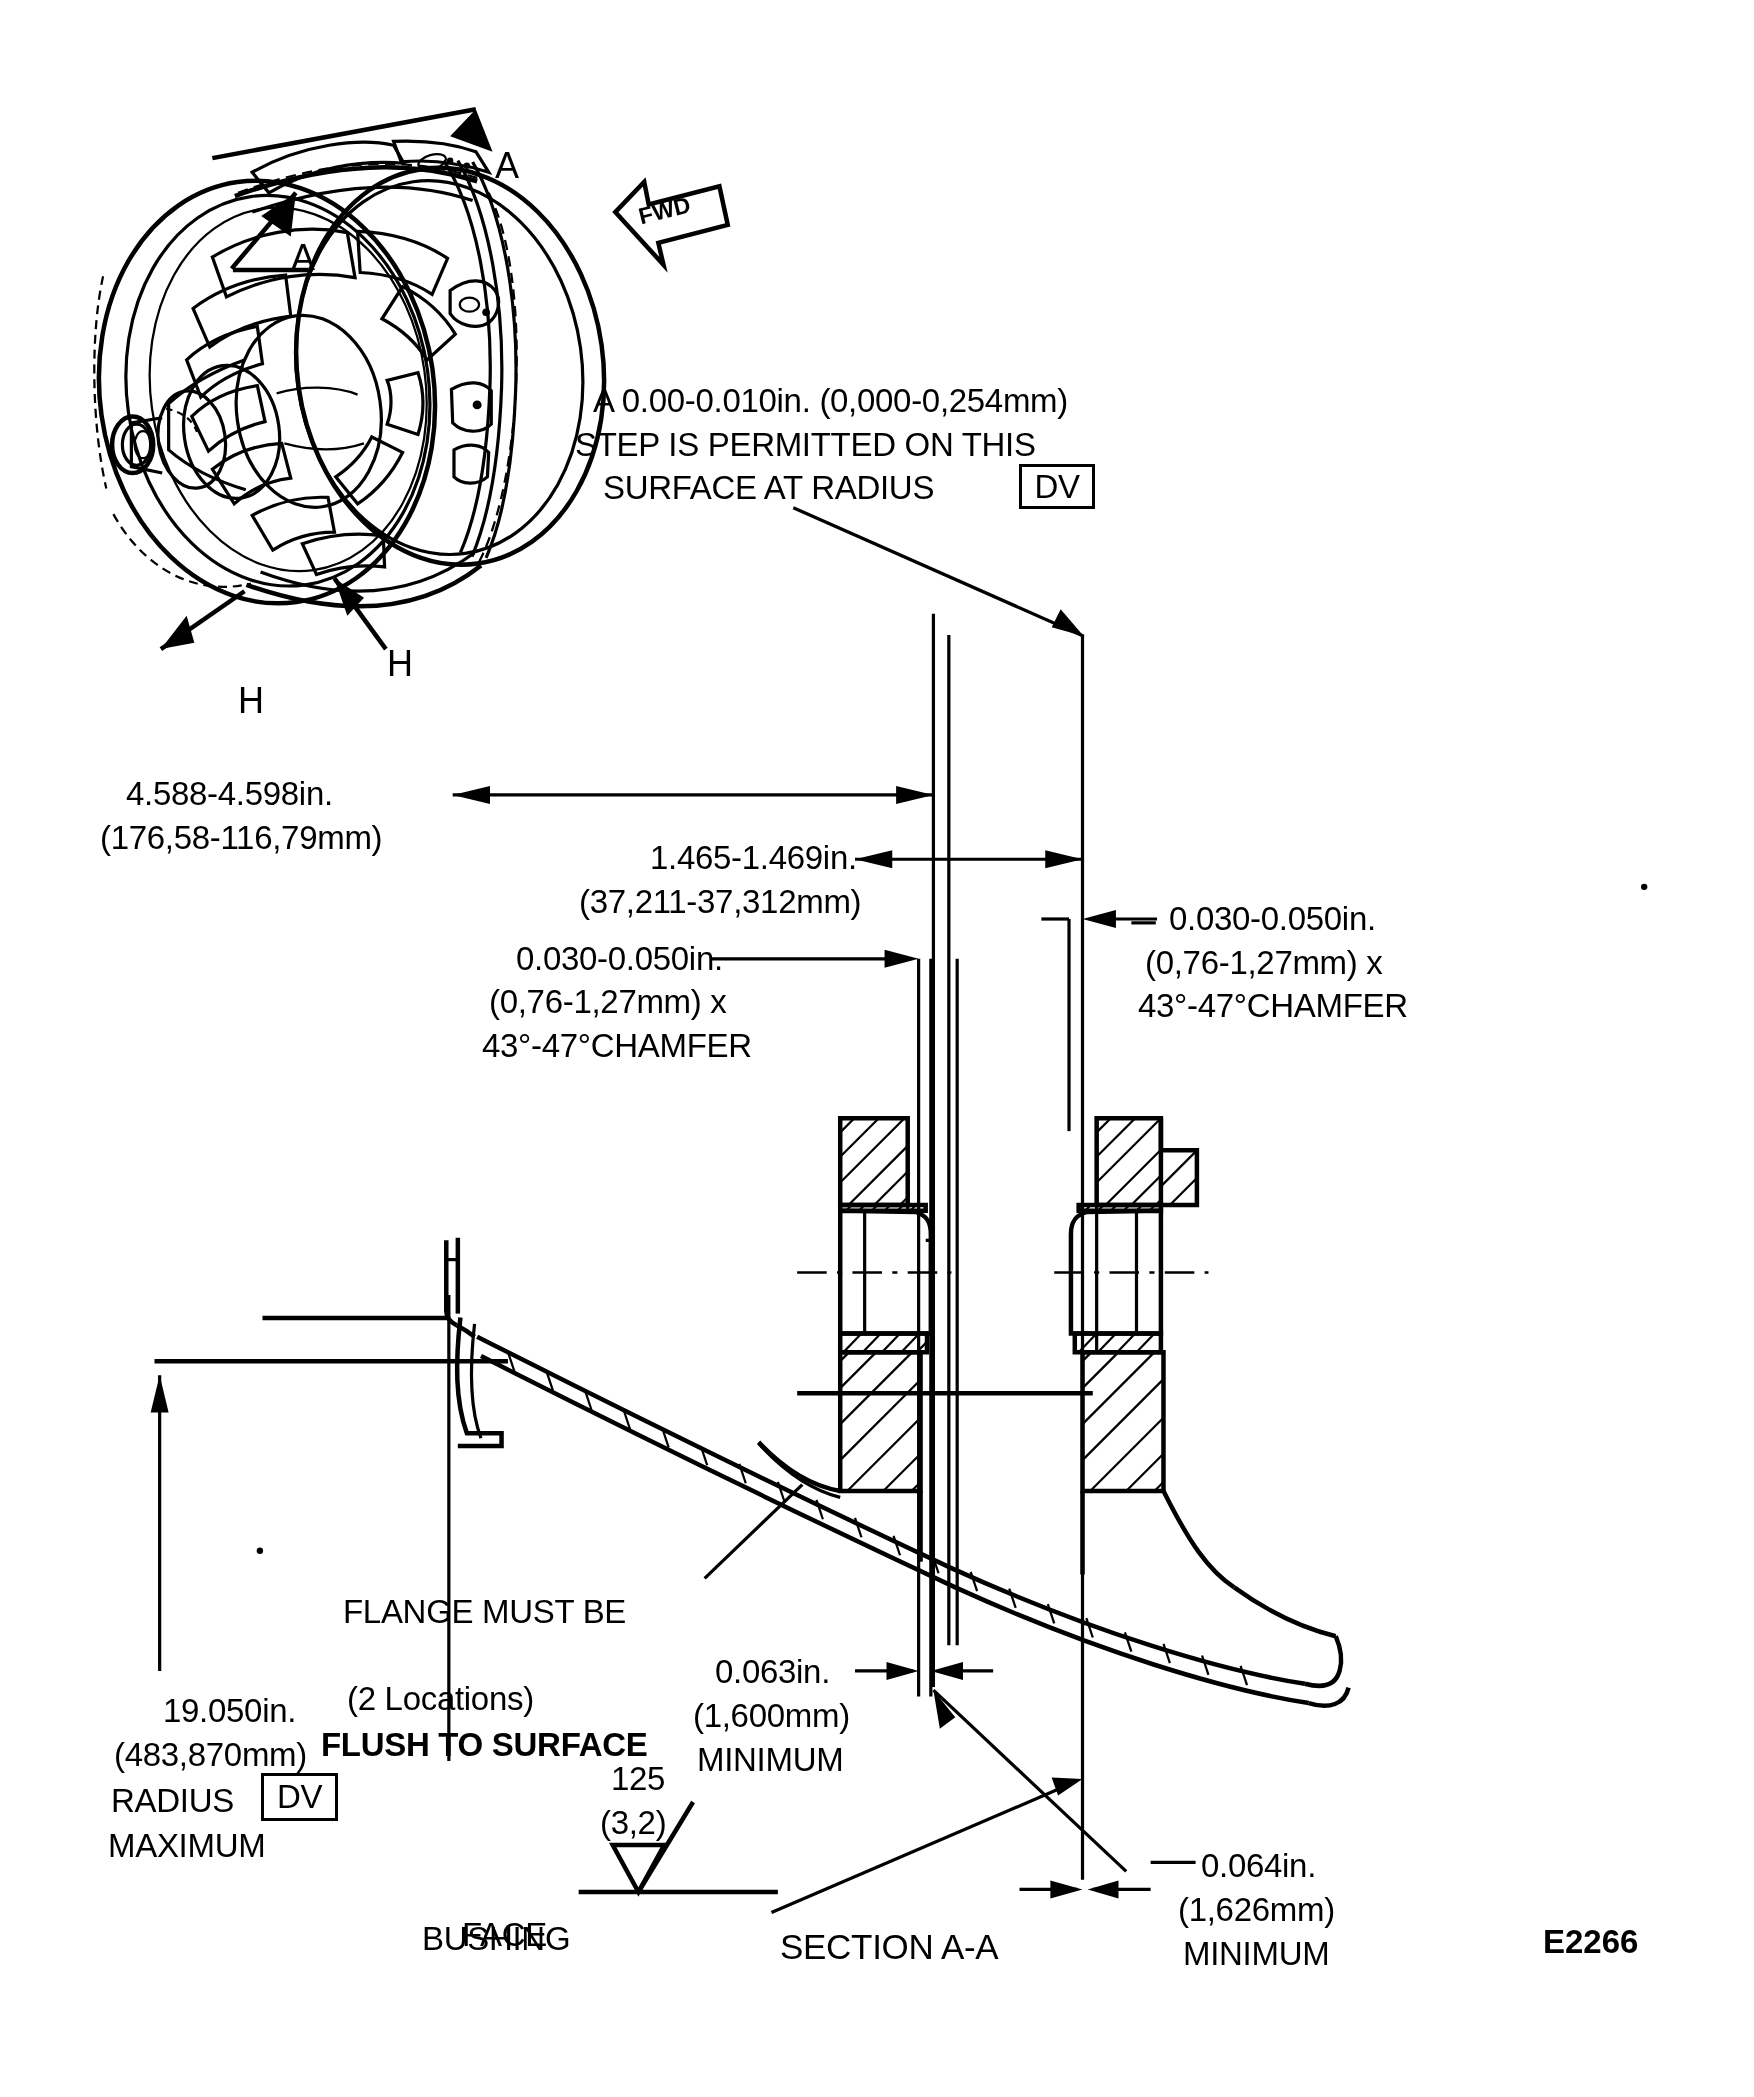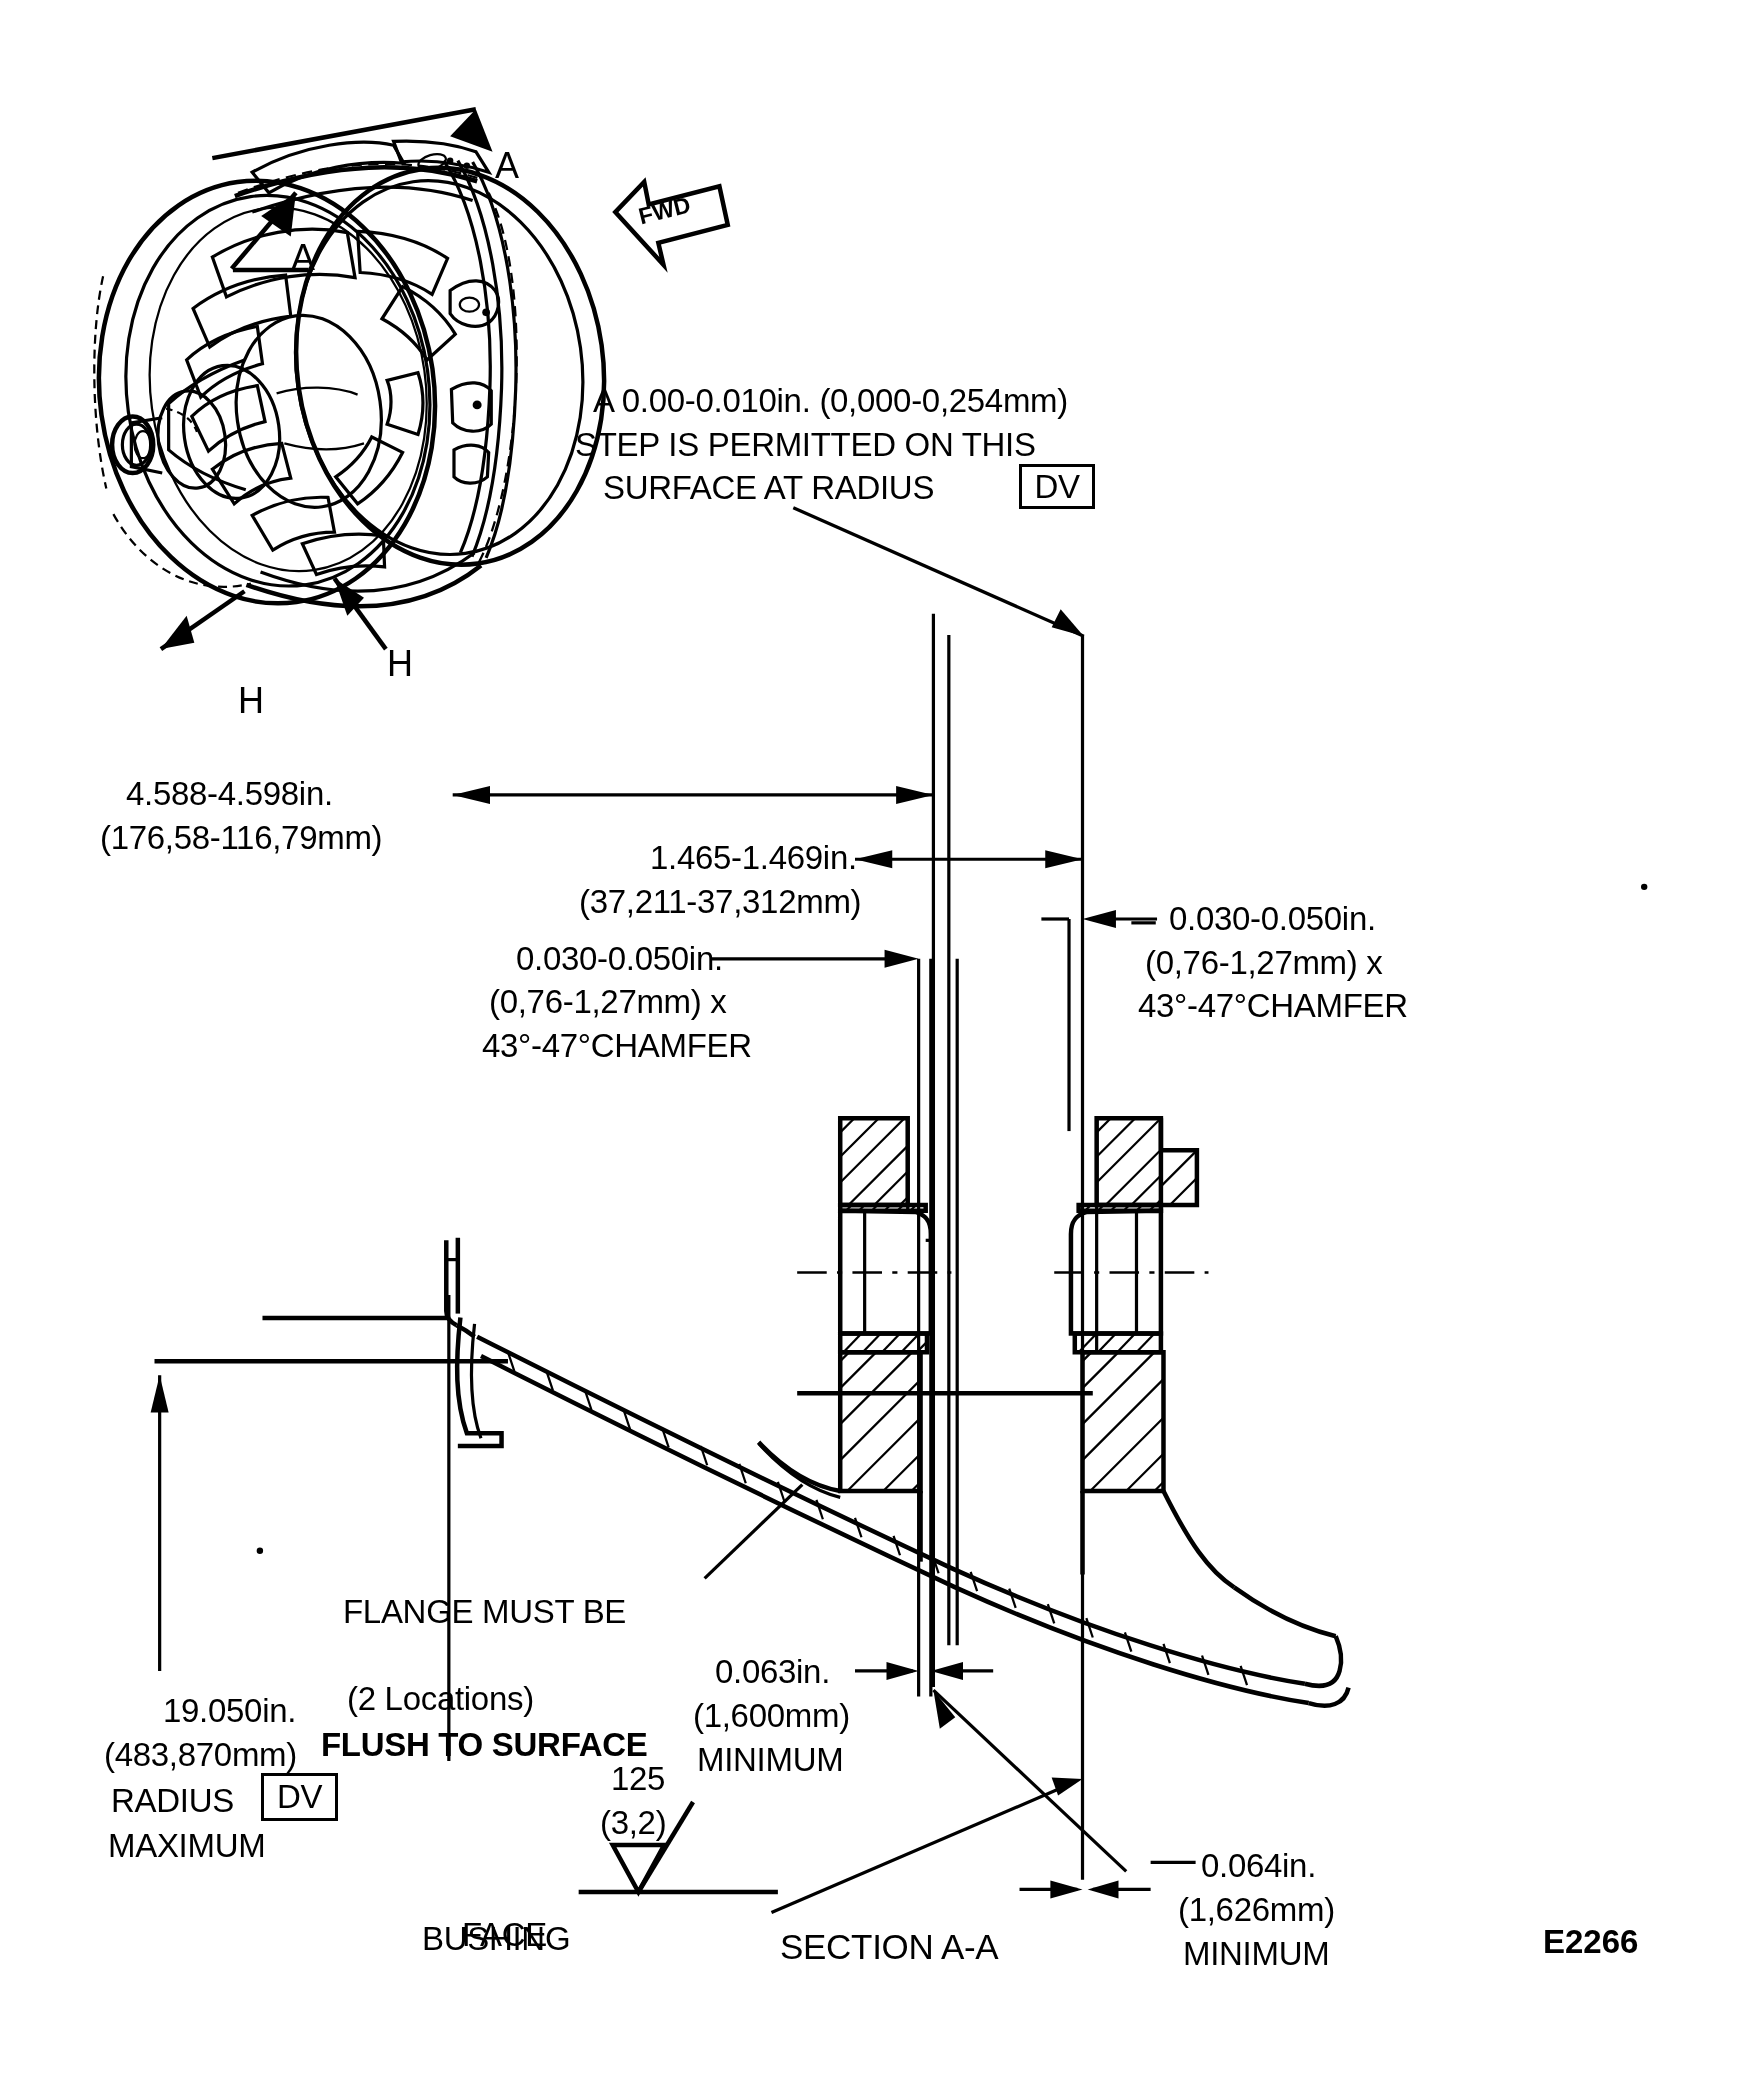--- a/index.html
+++ b/index.html
@@ -424,21 +424,21 @@
   </div>
 
   <div>
     <div class="txt t-dim" style="left:343px; top:1593px;">FLANGE MUST BE</div>
     <div class="txt t-dim" style="left:321px; top:1726px;font-weight:bold;">FLUSH TO SURFACE</div>
     <div class="txt t-dim" style="left:347px; top:1680px;">(2 Locations)</div>
   </div>
 
   <div>
     <div class="txt t-dim" style="left:135px; top:1692px;margin-left:28px;">19.050in.</div>
-    <div class="txt t-dim" style="left:104px; top:1736px;text-align:right;">(483,870mm)</div>
+    <div class="txt t-dim" style="left:114px; top:1736px;text-align:right;">(483,870mm)</div>
     <div class="txt t-dim" style="left:111px; top:1782px;">RADIUS</div>
     <div class="datum-box" style="left:261px; top:1773px; width:77px; height:48px;">DV</div>
     <div class="txt t-dim" style="left:108px; top:1827px;">MAXIMUM</div>
   </div>
 
   <div>
     <div class="txt t-dim" style="left:715px; top:1653px;text-align:right;">0.063in.</div>
     <div class="txt t-dim" style="left:693px; top:1697px;">(1,600mm)</div>
     <div class="txt t-dim" style="left:697px; top:1741px;">MINIMUM</div>
   </div>

